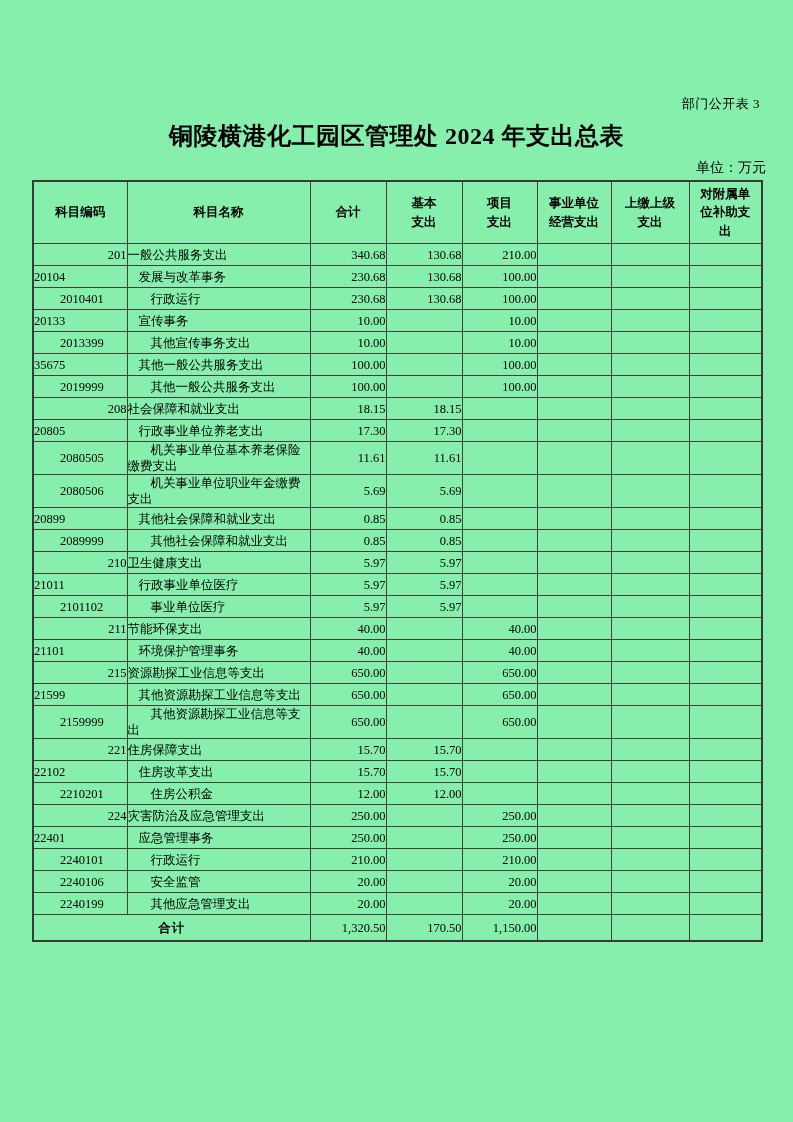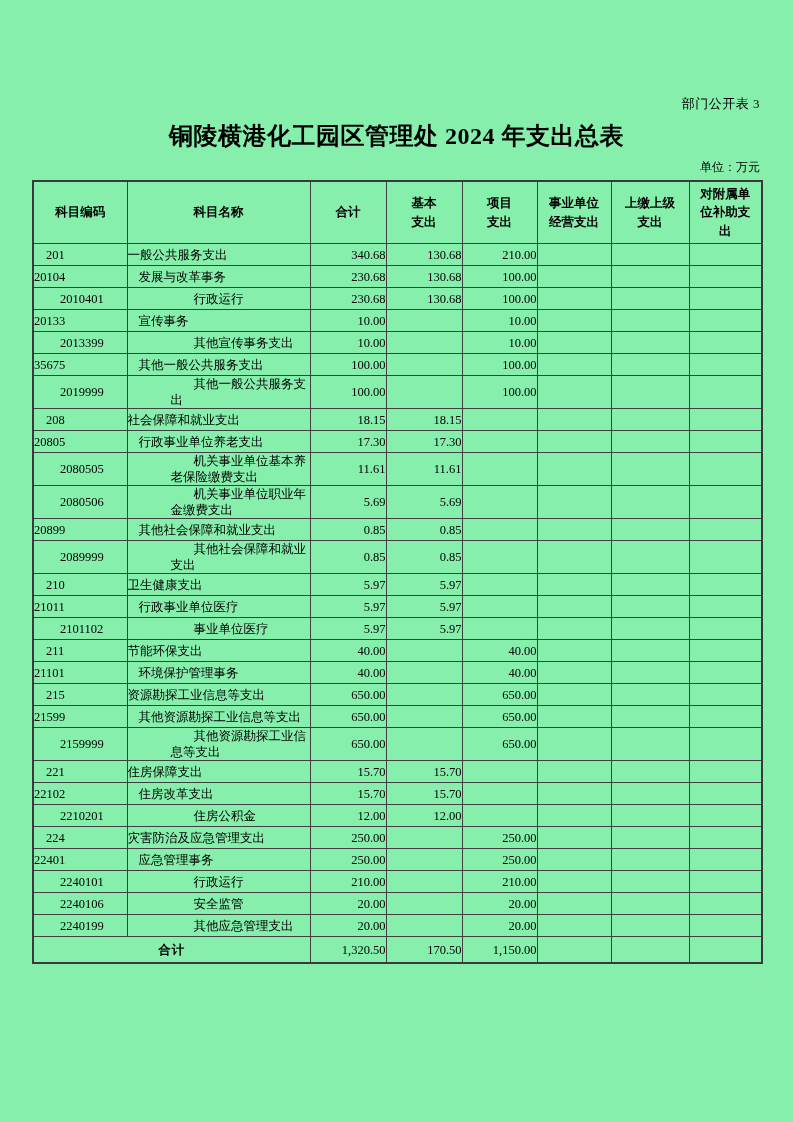--- a/index.html
+++ b/index.html
@@ -14,22 +14,22 @@
   .corner-label{
     position:absolute;top:95px;right:33px;
     font-size:13px;letter-spacing:0.5px;
   }
   .doc-title{
     position:absolute;top:120px;left:0;width:100%;
     margin:0;text-align:center;
     font-size:24px;font-weight:bold;letter-spacing:0.5px;
   }
   .unit-label{
-    position:absolute;top:159px;right:33px;
-    font-size:12px;
+    position:absolute;top:159px;right:27px;
+    font-size:14px;
   }
   table.budget{
     position:absolute;top:180px;left:32px;
     width:729px;
     border-collapse:collapse;
     table-layout:fixed;
     border:2px solid #3a3a3a;
   }
   table.budget th, table.budget td{
     border:1px solid #3f3f3f;
@@ -43,27 +43,27 @@
     text-align:center;
     height:61px;
     line-height:1.45;
     white-space:pre-line;
   }
   table.budget td{
     height:21px;
     line-height:16px;
   }
   td.code{text-align:left;}
-  td.code.l0{padding-left:12px;}
+  td.code.l0{padding-left:12px;text-align:right;}
   td.code.l1{}
   td.code.l2{padding-left:26px;margin-left:35px;}
   td.name{padding-left:3px;padding-right:2px;}
   td.name.l0{text-indent:0;}
   td.name.l1{text-indent:11px;}
-  td.name.l2{text-indent:23px;padding-left:43px;}
+  td.name.l2{text-indent:23px;}
   td.num{text-align:right;padding-right:3px;}
   tr.total-row td{height:25px;}
   td.total-label{text-align:center;font-weight:bold;letter-spacing:1px;}
 </style>
 </head>
 <body>
 
 <div class="page">
   <div class="corner-label">部门公开表 3</div>
   <h1 class="doc-title">铜陵横港化工园区管理处 2024 年支出总表</h1>

